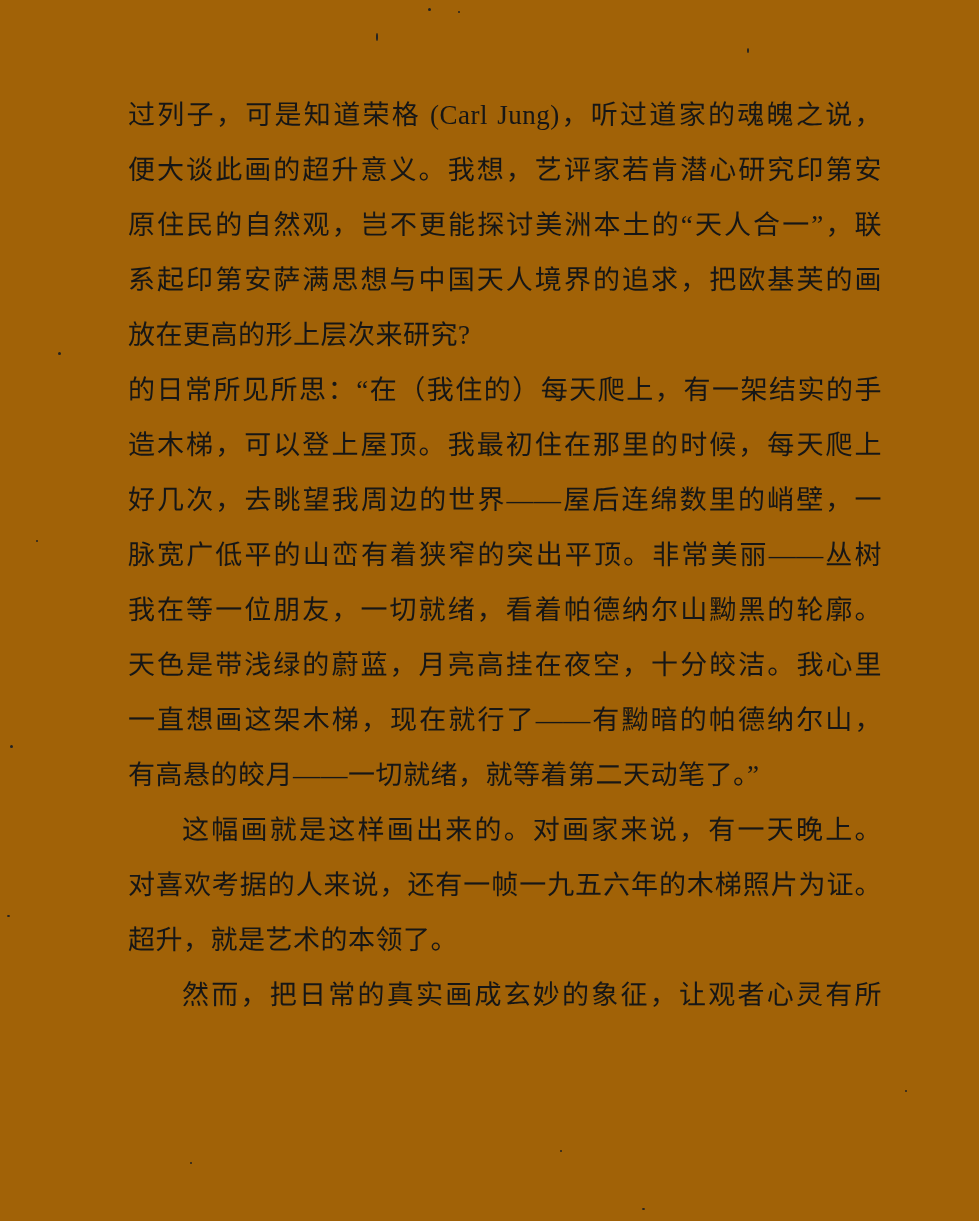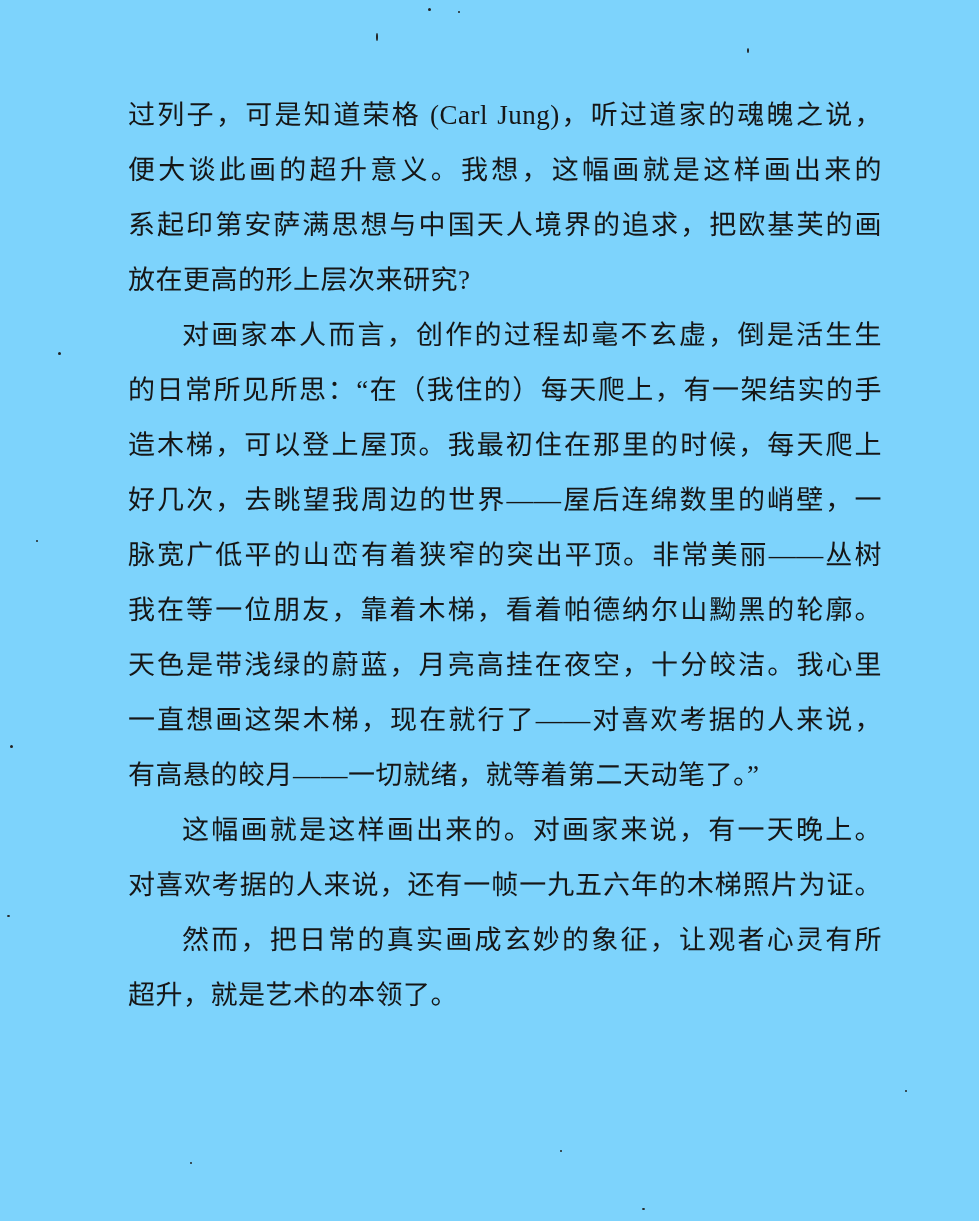--- a/index.html
+++ b/index.html
@@ -10,21 +10,21 @@
     width: 979px;
     height: 1221px;
     background: #ffffff;
     position: relative;
     font-family: "Liberation Serif", "DejaVu Serif", serif;
     overflow: hidden;
   }
   .page {
     position: absolute;
     inset: 0;
-    background: #7dd3fc;
+    background: #a16207;
   }
   .text-block {
     position: absolute;
     left: 128px;
     top: 88px;
     width: 754px;
     color: #161616;
     font-size: 27px;
     line-height: 55px;
     letter-spacing: 0.5px;
@@ -53,36 +53,36 @@
     background: #222;
     border-radius: 50%;
   }
 </style>
 </head>
 <body>
 
 <div class="page">
   <div class="text-block" style="color: rgb(22, 22, 22);">
       <div class="line fill">过列子，可是知道荣格 (Carl Jung)，听过道家的魂魄之说，</div>
-      <div class="line fill">便大谈此画的超升意义。我想，这幅画就是这样画出来的</div>
+      <div class="line fill">便大谈此画的超升意义。我想，艺评家若肯潜心研究印第安</div>
+      <div class="line fill">原住民的自然观，岂不更能探讨美洲本土的“天人合一”，联</div>
       <div class="line fill">系起印第安萨满思想与中国天人境界的追求，把欧基芙的画</div>
       <div class="line end">放在更高的形上层次来研究?</div>
-      <div class="line fill indent">对画家本人而言，创作的过程却毫不玄虚，倒是活生生</div>
       <div class="line fill">的日常所见所思：“在（我住的）每天爬上，有一架结实的手</div>
       <div class="line fill">造木梯，可以登上屋顶。我最初住在那里的时候，每天爬上</div>
       <div class="line fill">好几次，去眺望我周边的世界——屋后连绵数里的峭壁，一</div>
       <div class="line fill">脉宽广低平的山峦有着狭窄的突出平顶。非常美丽——丛树</div>
-      <div class="line fill">我在等一位朋友，靠着木梯，看着帕德纳尔山黝黑的轮廓。</div>
+      <div class="line fill">我在等一位朋友，一切就绪，看着帕德纳尔山黝黑的轮廓。</div>
       <div class="line fill">天色是带浅绿的蔚蓝，月亮高挂在夜空，十分皎洁。我心里</div>
-      <div class="line fill">一直想画这架木梯，现在就行了——对喜欢考据的人来说，</div>
+      <div class="line fill">一直想画这架木梯，现在就行了——有黝暗的帕德纳尔山，</div>
       <div class="line end">有高悬的皎月——一切就绪，就等着第二天动笔了。”</div>
       <div class="line fill indent">这幅画就是这样画出来的。对画家来说，有一天晚上。</div>
       <div class="line fill">对喜欢考据的人来说，还有一帧一九五六年的木梯照片为证。</div>
+      <div class="line end">超升，就是艺术的本领了。</div>
       <div class="line fill indent">然而，把日常的真实画成玄妙的象征，让观者心灵有所</div>
-      <div class="line end">超升，就是艺术的本领了。</div>
     </div>
 
   <div class="speck" style="left:376px; top:33px; width:2px; height:8px;"></div>
   <div class="speck" style="left:428px; top:8px; width:3px; height:3px;"></div>
   <div class="speck" style="left:458px; top:11px; width:2px; height:2px;"></div>
   <div class="speck" style="left:747px; top:48px; width:2px; height:5px;"></div>
   <div class="speck" style="left:58px; top:352px; width:3px; height:3px;"></div>
   <div class="speck" style="left:36px; top:540px; width:2px; height:2px;"></div>
   <div class="speck" style="left:10px; top:745px; width:3px; height:3px;"></div>
   <div class="speck" style="left:7px; top:915px; width:3px; height:2px;"></div>

